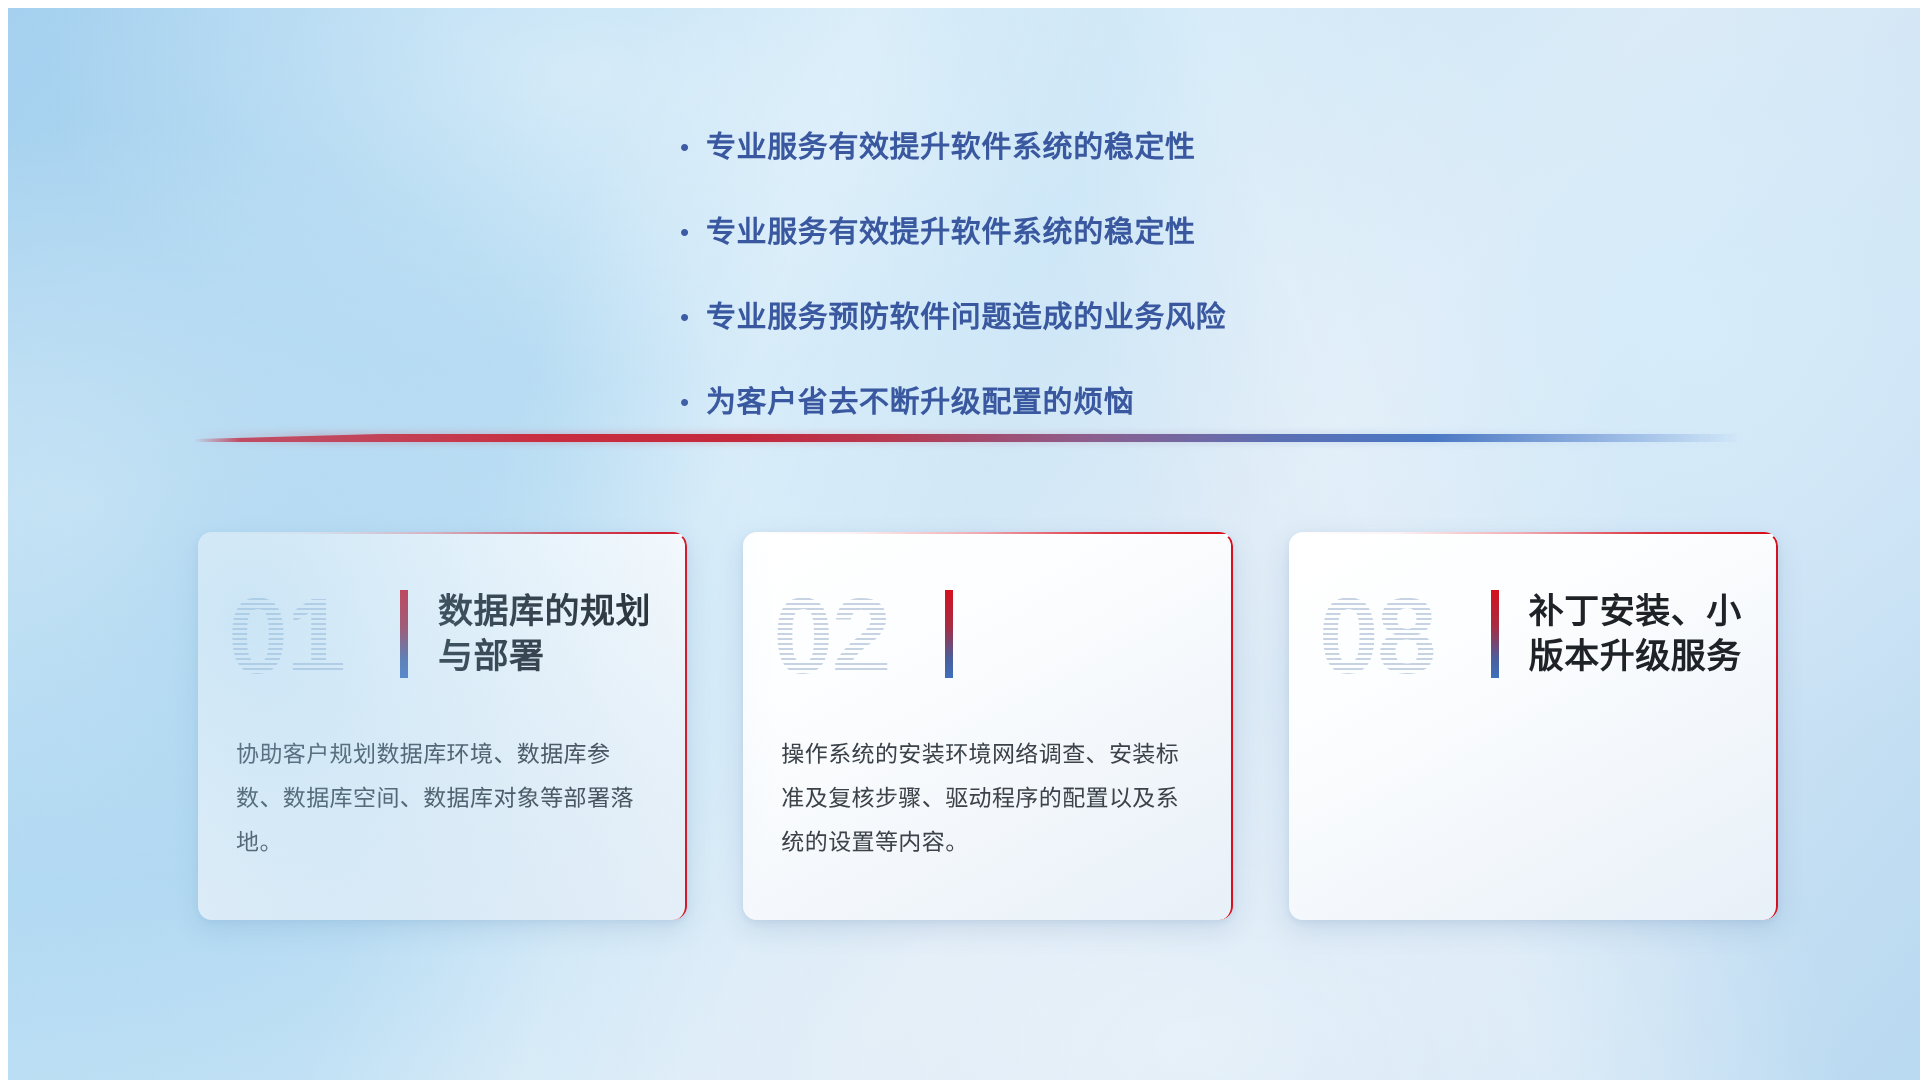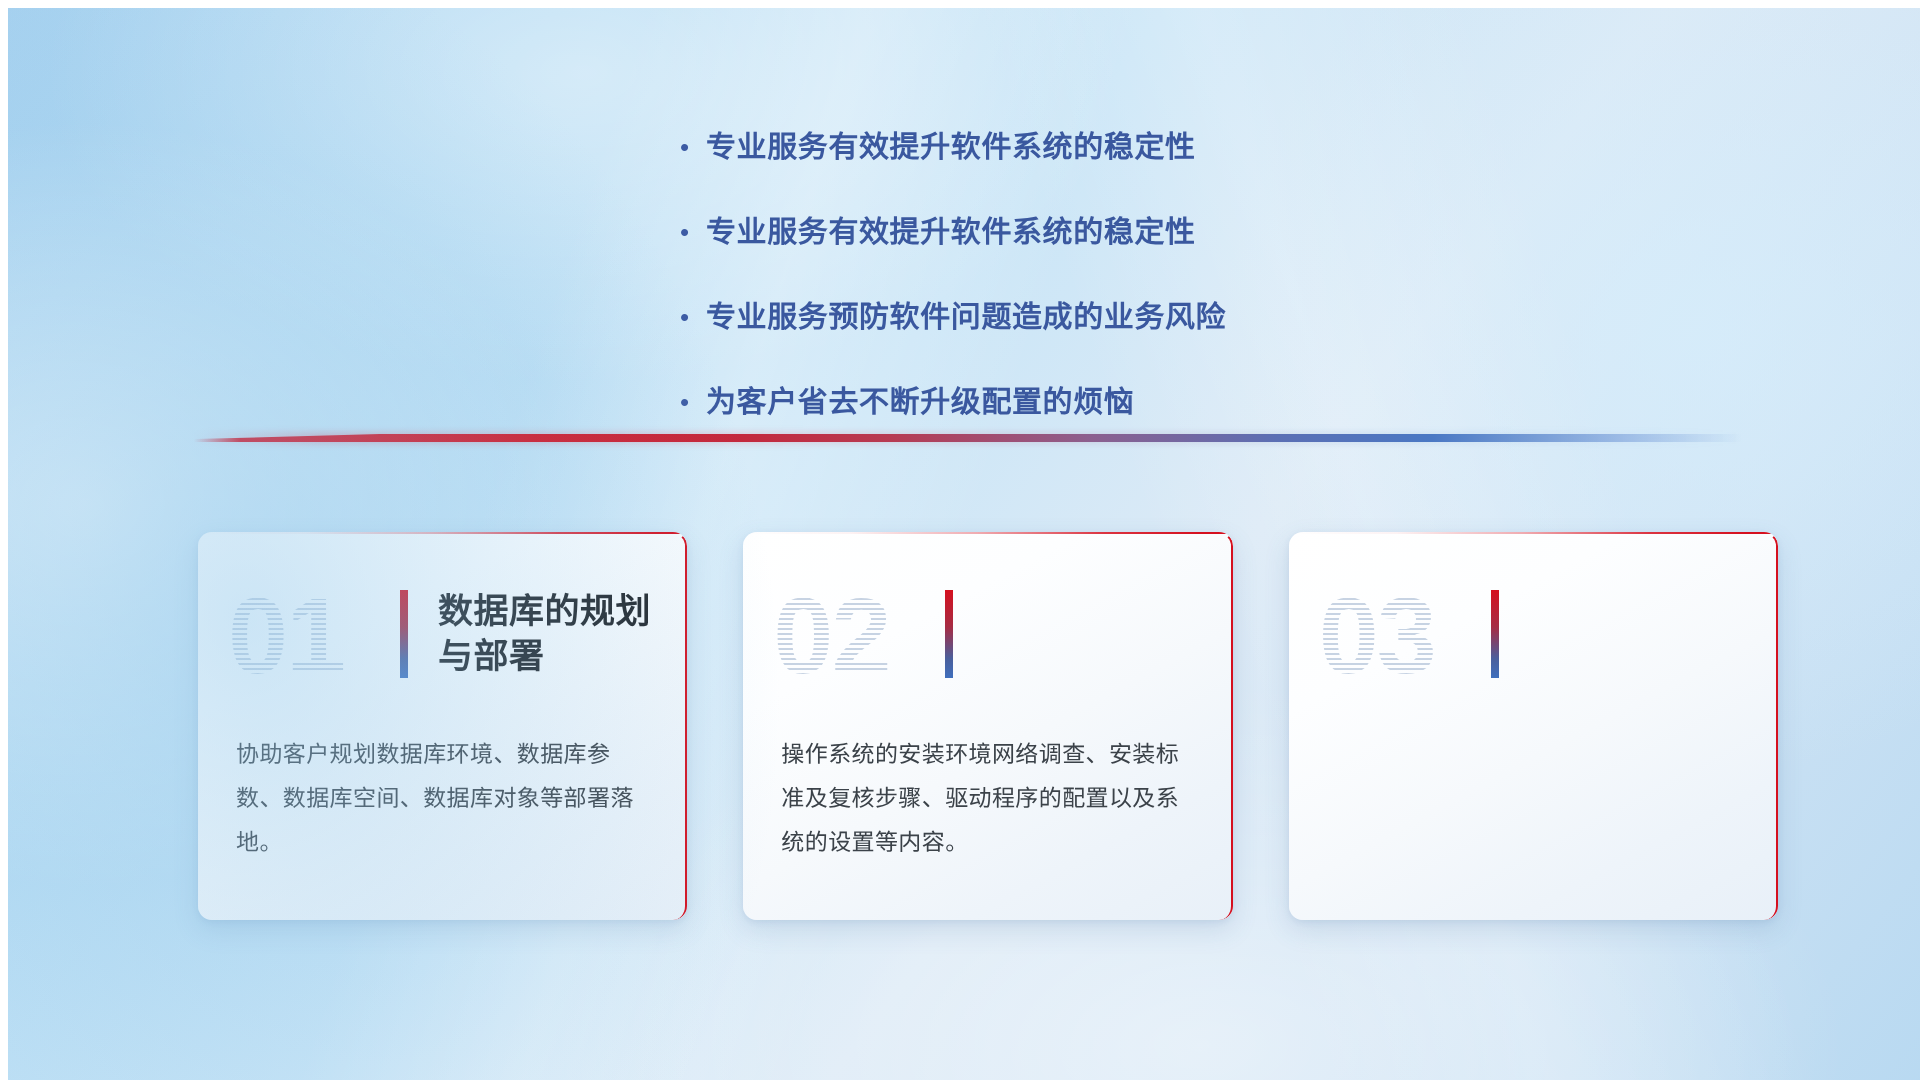--- a/index.html
+++ b/index.html
@@ -261,21 +261,22 @@
       <div class="card-accent"></div>
       <div class="card-num">02</div>
       <div class="card-head">
         <div class="card-rule"></div>
       </div>
       <div class="card-body">操作系统的安装环境网络调查、安装标准及复核步骤、驱动程序的配置以及系统的设置等内容。</div>
     </div>
 
     <div class="card">
       <div class="card-accent"></div>
-      <div class="card-num">03</div>
+      <div class="card-num">08</div>
       <div class="card-head">
         <div class="card-rule"></div>
+        <div class="card-title">补丁安装、小版本升级服务</div>
       </div>
     </div>
 
   </div>
 
 </div>
 
 </body></html>

